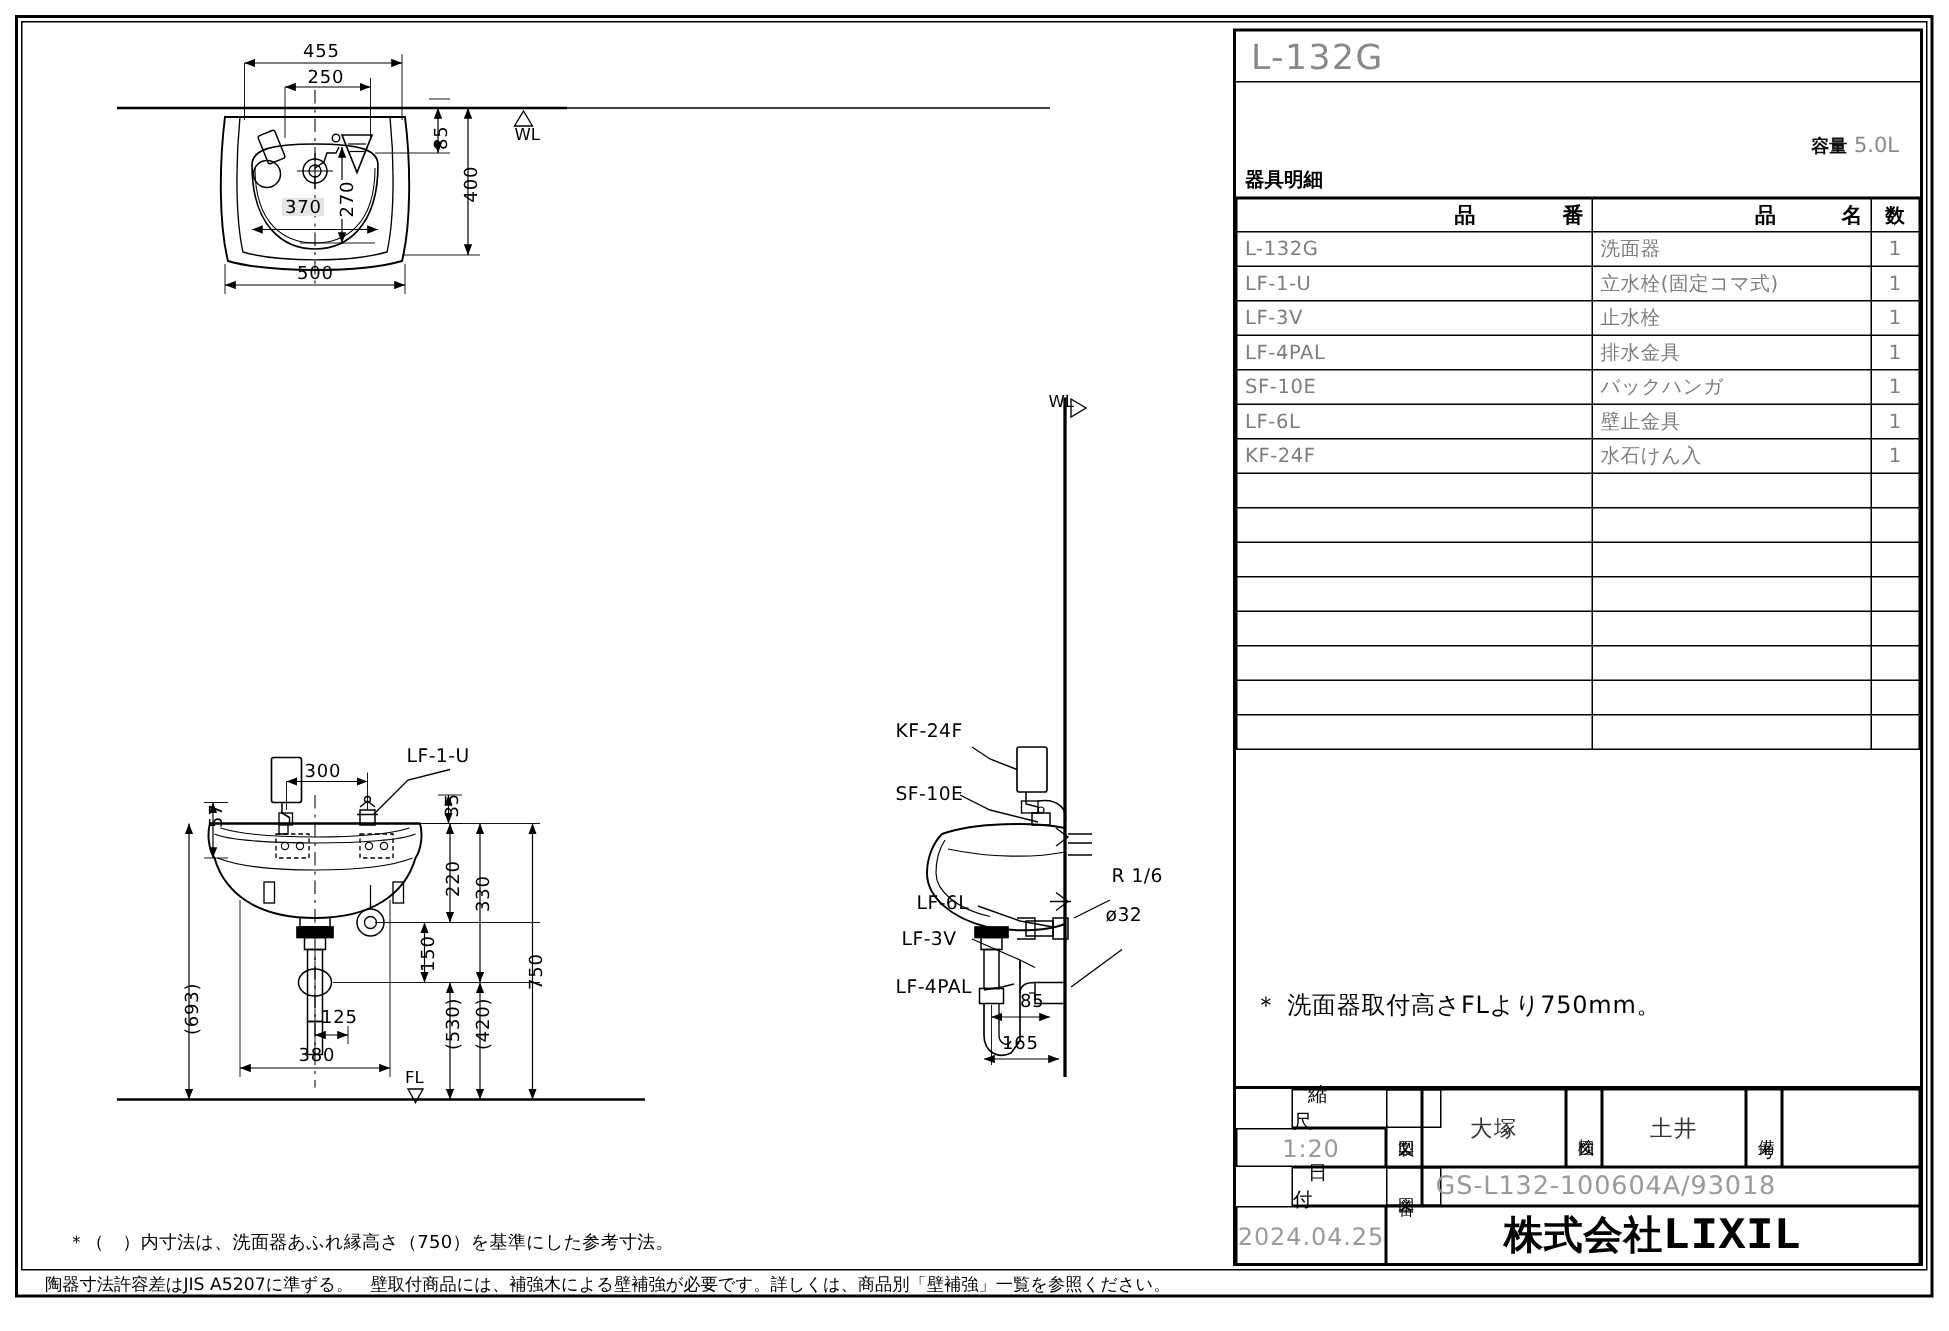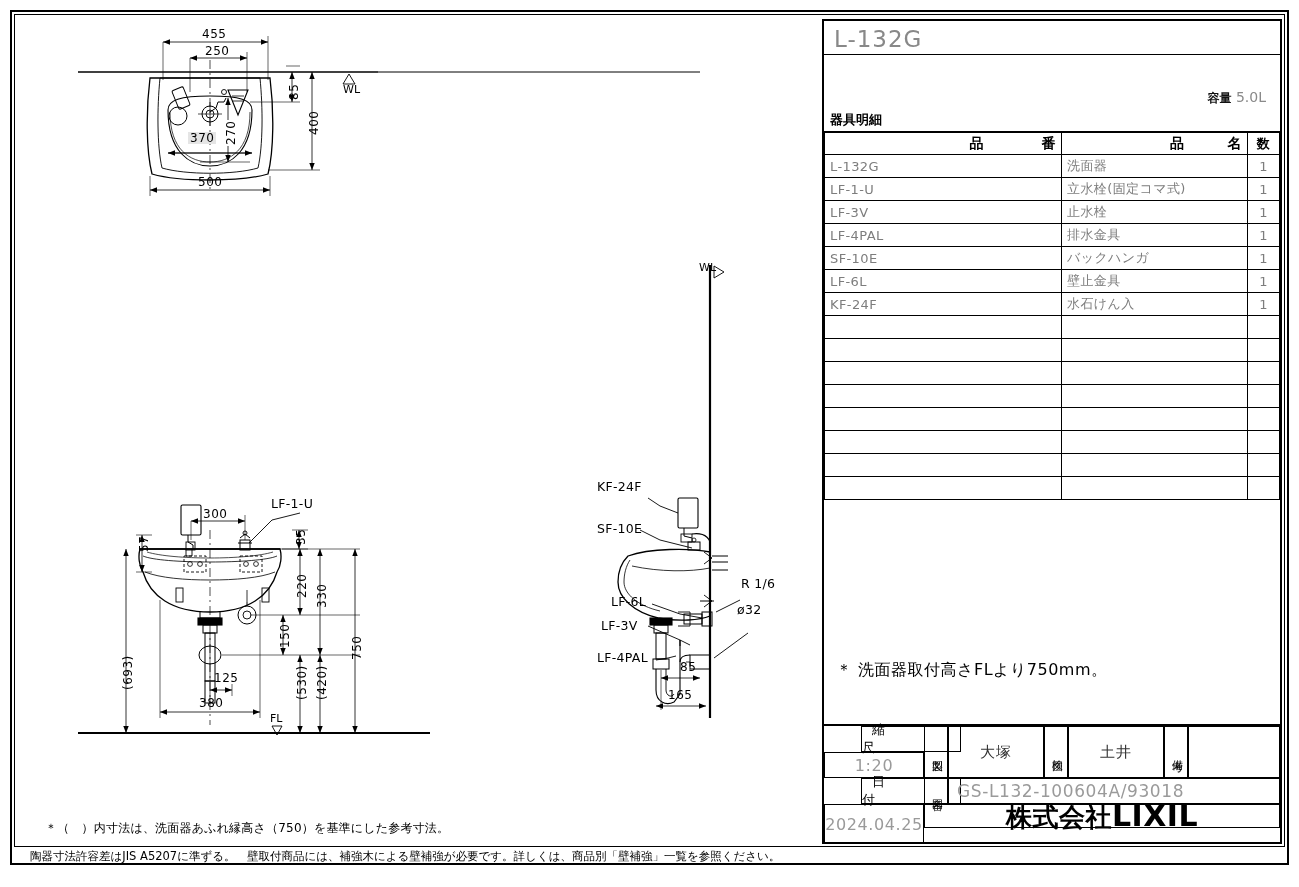--- a/index.html
+++ b/index.html
@@ -479,21 +479,21 @@
     </div>
     <div class="tb-cell tb-b" style="left:364px;top:0;width:92px;height:52px;"></div>
 
     <div class="tb-cell tb-b ctr" style="left:100px;top:52px;width:24px;height:26px;">
       <span class="wv" style="font-size:11px;">図番</span>
     </div>
     <div class="tb-cell tb-b" style="left:124px;top:52px;width:332px;height:26px;display:flex;align-items:center;padding-left:8px;">
       <span id="dwg-no">GS-L132-100604A/93018</span>
     </div>
 
-    <div class="tb-cell tb-b ctr" style="left:100px;top:78px;width:356px;height:24px;">
+    <div class="tb-cell tb-b ctr" style="left:100px;top:78px;width:356px;height:40px;font-family:Liberation Mono, monospace;">
       <span id="lixil">
         <span class="jp">株式会社</span><span>LIXIL</span>
       </span>
     </div>
   </div>
 </div>
 
 <div id="foot1">＊（　）内寸法は、洗面器あふれ縁高さ（750）を基準にした参考寸法。</div>
 <div id="foot2">陶器寸法許容差はJIS A5207に準ずる。　壁取付商品には、補強木による壁補強が必要です。詳しくは、商品別「壁補強」一覧を参照ください。</div>
 

